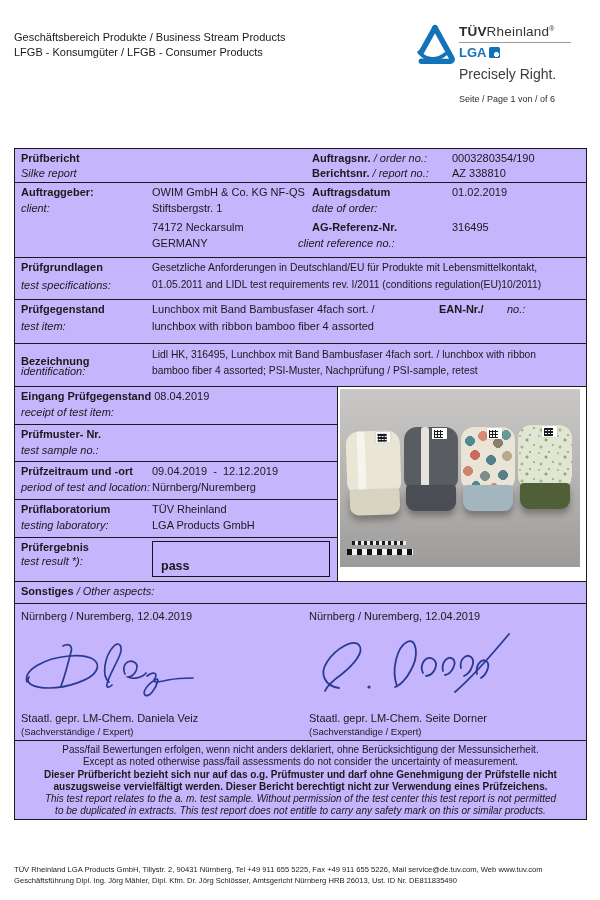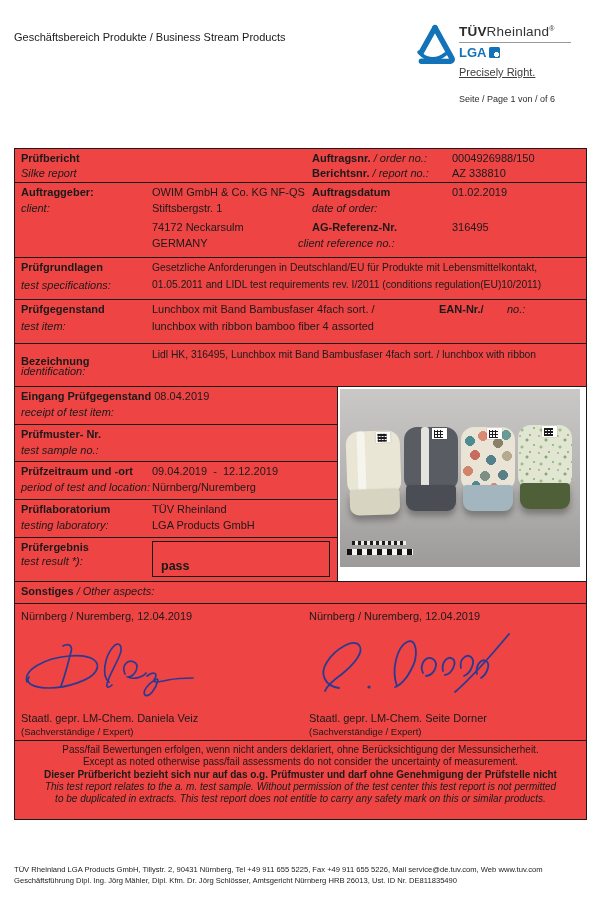--- a/index.html
+++ b/index.html
@@ -14,24 +14,24 @@
   .logo-wrap{position:absolute;left:415px;top:22px;}
   .tri{position:absolute;left:0;top:2px;}
   .logo-text{position:absolute;left:44px;top:2px;width:130px;}
   .tuvline{font-size:13.5px;color:#333;letter-spacing:.2px;}
   .tuvline .b{color:#2b2b2b;}
   .reg{font-size:7px;vertical-align:super;}
   .logo-divider{border:none;border-top:1px solid #9a9a9a;margin:3px 0 2px 0;width:112px;}
   .lga-line{display:flex;align-items:center;gap:3px;color:#1273b8;font-weight:bold;font-size:13px;}
   .lga-box{display:inline-block;width:11px;height:11px;background:#1273b8;border-radius:1.5px;
            background-image:radial-gradient(circle 2.6px at 7.6px 7.6px,#ffffff 97%,transparent);}
-  .tagline{position:absolute;left:459px;top:66px;font-size:11px;color:#3d3d3d;text-decoration:underline;}
+  .tagline{position:absolute;left:459px;top:66px;font-size:14px;color:#3d3d3d;}
   .pageinfo{position:absolute;left:459px;top:94px;font-size:9px;color:#2e2e2e;}
   
-  .t{position:absolute;left:14px;top:148px;width:571px;border:1.5px solid #1a1a1a;background:#ef4444;}
+  .t{position:absolute;left:14px;top:148px;width:571px;border:1.5px solid #1a1a1a;background:#c4b5fd;}
   .row{position:relative;border-bottom:1px solid #1a1a1a;font-size:11px;}
   .row:last-child{border-bottom:none;}
   .split{display:flex;}
   .split-left{width:322px;position:relative;}
   .srow{position:relative;border-bottom:1px solid #1a1a1a;}
   .srow:last-child{border-bottom:none;}
   .split-right{flex:1;border-left:1px solid #1a1a1a;position:relative;background:#fff;}
   .pass-box{position:absolute;left:137px;top:3px;width:178px;height:36px;border:1.5px solid #141414;
             display:flex;align-items:flex-end;padding:0 0 3px 8px;box-sizing:border-box;
             font-weight:bold;font-size:12.5px;}
@@ -59,20 +59,21 @@
   .footer{position:absolute;left:14px;top:864px;font-size:7.6px;line-height:11px;color:#222;
           white-space:nowrap;}
 </style>
 </head>
 <body>
 
 <div class="page">
 
   <div class="dept">
     <div>Geschäftsbereich Produkte / Business Stream Products</div>
+    <div>LFGB - Konsumgüter / LFGB - Consumer Products</div>
   </div>
 
   <div class="logo-wrap">
     <svg class="tri" width="40" height="40" viewBox="0 0 44 42">
       <path d="M22,3 L40.5,36.5 q1.4,3 -2.2,3.6 L7,40" fill="none" stroke="#1273b8" stroke-width="6" stroke-linejoin="round" stroke-linecap="round"></path>
       <path d="M22,3 L7,30" fill="none" stroke="#1273b8" stroke-width="6" stroke-linecap="round"></path>
       <path d="M4.5,30 C13,39.5 24,39.5 33.5,32" fill="none" stroke="#1273b8" stroke-width="4" stroke-linecap="round"></path>
     </svg>
     <div class="logo-text">
       <div class="tuvline"><span class="b">TÜV</span><span>Rheinland</span><span class="reg">®</span></div>
@@ -85,21 +86,21 @@
   </div>
   <div class="tagline">Precisely Right.</div>
   <div class="pageinfo">Seite / Page 1 von / of 6</div>
 
   <div class="t">
 
     <div class="row" style="height:33px;">
       <div class="abs b" style="left:6px;top:3px;">Prüfbericht</div>
       <div class="abs i" style="left:6px;top:18px;">Silke report</div>
       <div class="abs" style="left:297px;top:3px;"><span class="b">Auftragsnr.</span> <span class="i">/ order no.:</span></div>
-      <div class="abs" style="left:437px;top:3px;">0004926988/150</div>
+      <div class="abs" style="left:437px;top:3px;">0003280354/190</div>
       <div class="abs" style="left:297px;top:18px;"><span class="b">Berichtsnr.</span> <span class="i">/ report no.:</span></div>
       <div class="abs" style="left:437px;top:18px;">AZ 338810</div>
     </div>
 
     <div class="row" style="height:74px;">
       <div class="abs b" style="left:6px;top:3px;">Auftraggeber:</div>
       <div class="abs i" style="left:6px;top:19px;">client:</div>
       <div class="abs" style="left:137px;top:3px;">OWIM GmbH &amp; Co. KG NF-QS</div>
       <div class="abs" style="left:137px;top:19px;">Stiftsbergstr. 1</div>
       <div class="abs" style="left:137px;top:38px;">74172 Neckarsulm</div>
@@ -126,20 +127,21 @@
       <div class="abs" style="left:137px;top:3px;">Lunchbox mit Band Bambusfaser 4fach sort. /</div>
       <div class="abs b" style="left:424px;top:3px;">EAN-Nr./</div>
       <div class="abs i" style="left:492px;top:3px;">no.:</div>
       <div class="abs" style="left:137px;top:20px;">lunchbox with ribbon bamboo fiber 4 assorted</div>
     </div>
 
     <div class="row" style="height:42px;">
       <div class="abs b" style="left:6px;top:5px;margin-top:6px;">Bezeichnung</div>
       <div class="abs i" style="left:6px;top:21px;">identification:</div>
       <div class="abs long" style="left:137px;top:5px;">Lidl HK, 316495, Lunchbox mit Band Bambusfaser 4fach sort. / lunchbox with ribbon</div>
+      <div class="abs long" style="left:137px;top:21px;">bamboo fiber 4 assorted; PSI-Muster, Nachprüfung / PSI-sample, retest</div>
     </div>
 
     <div class="row split" style="height:194px;">
       <div class="split-left">
         <div class="srow" style="height:37px;">
           <div class="abs" style="left:6px;top:3px;"><span class="b">Eingang Prüfgegenstand</span> <span>08.04.2019</span></div>
           <div class="abs i" style="left:6px;top:19px;">receipt of test item:</div>
         </div>
         <div class="srow" style="height:36px;">
           <div class="abs b" style="left:6px;top:3px;">Prüfmuster- Nr.</div>
@@ -248,20 +250,21 @@
       <div class="abs sig-name" style="left:6px;top:108px;">Staatl. gepr. LM-Chem. Daniela Veiz</div>
       <div class="abs sig-role" style="left:6px;top:122px;">(Sachverständige / Expert)</div>
       <div class="abs sig-name" style="left:294px;top:108px;">Staatl. gepr. LM-Chem. Seite Dorner</div>
       <div class="abs sig-role" style="left:294px;top:122px;">(Sachverständige / Expert)</div>
     </div>
 
     <div class="row notes" style="height:72px;">
       <div>Pass/fail Bewertungen erfolgen, wenn nicht anders deklariert, ohne Berücksichtigung der Messunsicherheit.</div>
       <div>Except as noted otherwise pass/fail assessments do not consider the uncertainty of measurement.</div>
       <div class="b">Dieser Prüfbericht bezieht sich nur auf das o.g. Prüfmuster und darf ohne Genehmigung der Prüfstelle nicht</div>
+      <div class="b">auszugsweise vervielfältigt werden. Dieser Bericht berechtigt nicht zur Verwendung eines Prüfzeichens.</div>
       <div class="i">This test report relates to the a. m. test sample. Without permission of the test center this test report is not permitted</div>
       <div class="i">to be duplicated in extracts. This test report does not entitle to carry any safety mark on this or similar products.</div>
     </div>
   </div>
 
   <div class="footer">
     <div>TÜV Rheinland LGA Products GmbH, Tillystr. 2, 90431 Nürnberg, Tel +49 911 655 5225, Fax +49 911 655 5226, Mail service@de.tuv.com, Web www.tuv.com</div>
     <div>Geschäftsführung  Dipl. Ing. Jörg Mähler, Dipl. Kfm. Dr. Jörg Schlösser, Amtsgericht Nürnberg HRB 26013, Ust. ID Nr. DE811835490</div>
   </div>
 

